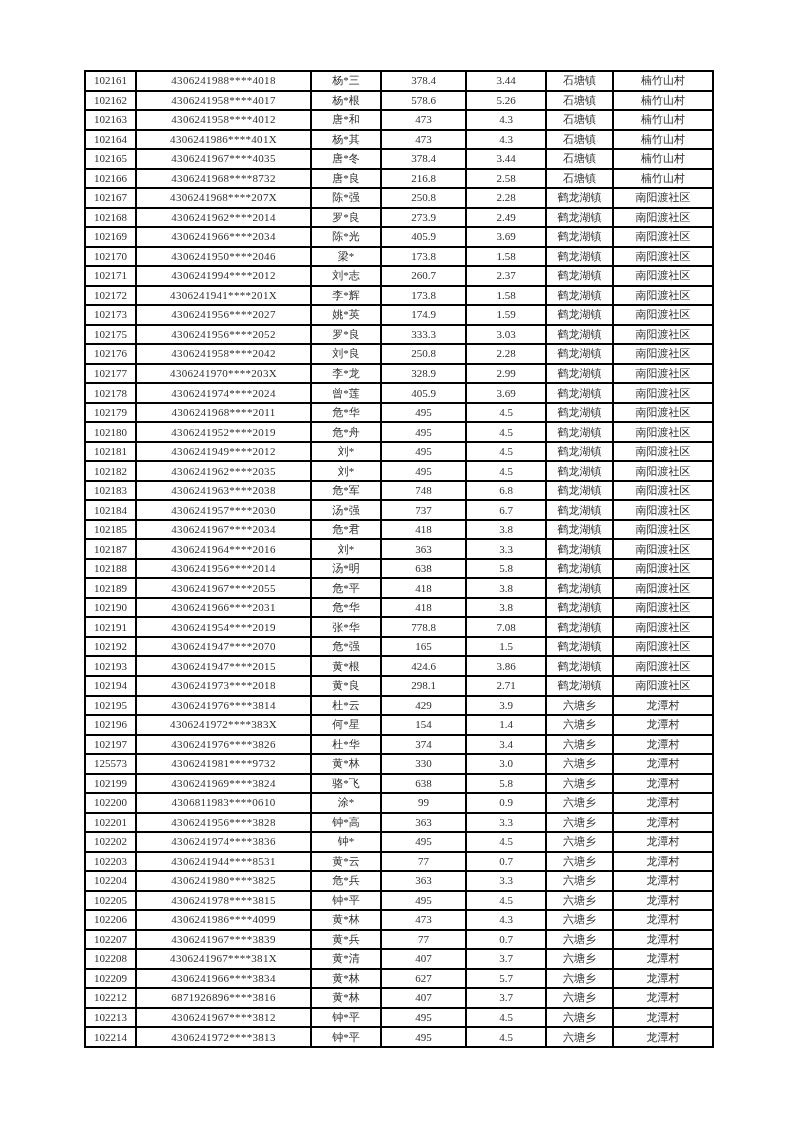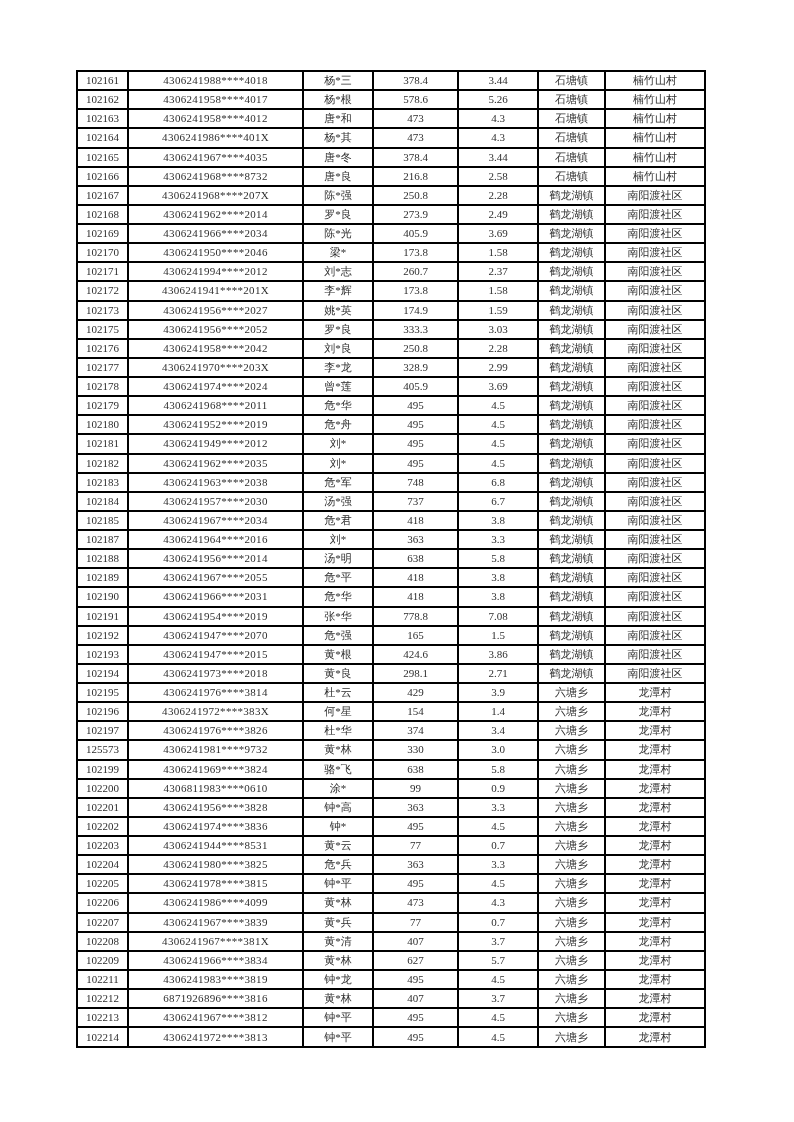--- a/index.html
+++ b/index.html
@@ -15,21 +15,21 @@
   }
   .page {
     position: absolute;
     left: 0; top: 0;
     width: 794px;
     height: 1122px;
     background: #ffffff;
   }
   table.data-table {
     position: absolute;
-    left: 76px;
+    left: 84px;
     top: 70px;
     width: 628px;
     height: 978px;
     border-collapse: collapse;
     table-layout: fixed;
   }
   table.data-table td {
     border: 2px solid #000000;
     text-align: center;
     vertical-align: middle;
@@ -474,29 +474,20 @@
         <tr>
           <td class="cell-serial">102209</td>
           <td class="cell-id-number">4306241966****3834</td>
           <td class="cell-name">黄*林</td>
           <td class="cell-amount">627</td>
           <td class="cell-area">5.7</td>
           <td class="cell-town">六塘乡</td>
           <td class="cell-village">龙潭村</td>
         </tr>
         <tr>
-          <td class="cell-serial">102211</td>
-          <td class="cell-id-number">4306241983****3819</td>
-          <td class="cell-name">钟*龙</td>
-          <td class="cell-amount">495</td>
-          <td class="cell-area">4.5</td>
-          <td class="cell-town">六塘乡</td>
-          <td class="cell-village">龙潭村</td>
-        </tr>
-        <tr>
           <td class="cell-serial">102212</td>
           <td class="cell-id-number">6871926896****3816</td>
           <td class="cell-name">黄*林</td>
           <td class="cell-amount">407</td>
           <td class="cell-area">3.7</td>
           <td class="cell-town">六塘乡</td>
           <td class="cell-village">龙潭村</td>
         </tr>
         <tr>
           <td class="cell-serial">102213</td>

